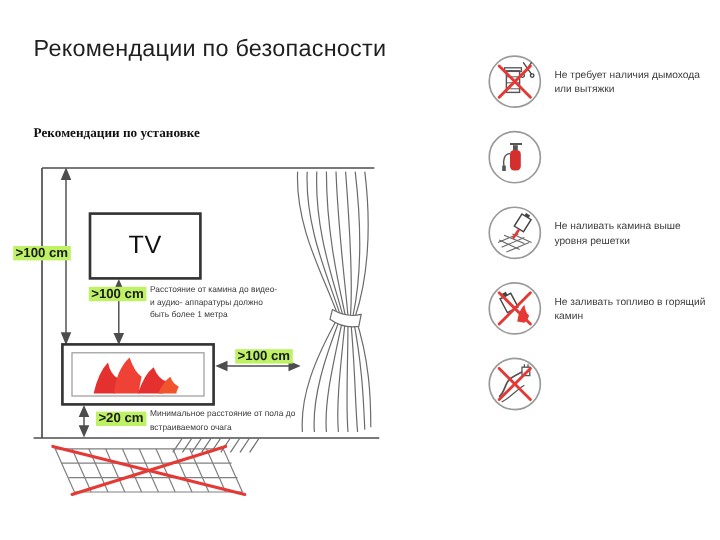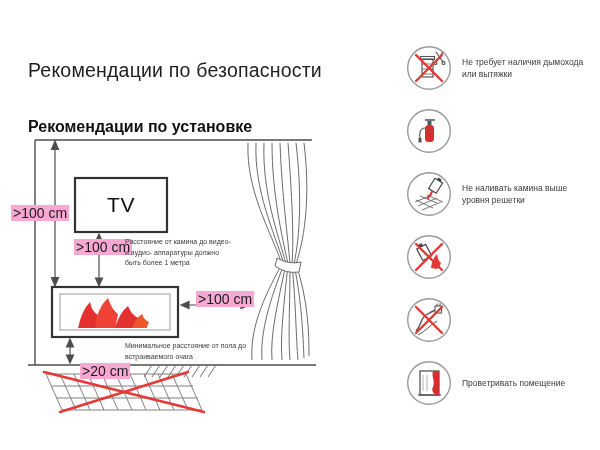--- a/index.html
+++ b/index.html
@@ -1,28 +1,28 @@
 <!DOCTYPE html>
 <html><head>
 <meta charset="utf-8">
 <style>
   html,body{margin:0;padding:0;background:#fff;}
   #screen{
     position:relative;width:600px;height:450px;background:#ffffff;
     font-family:"Liberation Sans","DejaVu Sans",sans-serif;overflow:hidden;
   }
   .abs{position:absolute;}
-  #page-title{left:28px;top:30px;font-size:19.5px;font-weight:400;color:#1f1f1f;letter-spacing:.2px;margin-top:29px;}
-  #section-title{left:28px;top:118px;font-size:16px;font-weight:700;color:#111;}
+  #page-title{left:28px;top:30px;font-size:19.5px;font-weight:400;color:#1f1f1f;letter-spacing:.2px;}
+  #section-title{left:28px;top:105px;font-size:11px;font-weight:700;color:#111;font-family:Liberation Serif, serif;}
   #diagram-svg{left:0;top:0;pointer-events:none;}
-  .dlbl{position:absolute;font-size:14px;font-weight:400;color:#1a1a1a;background:#f9a8d4;padding:0 2px;white-space:nowrap;}
+  .dlbl{position:absolute;font-size:11px;font-weight:700;color:#1a1a1a;background:#bef264;padding:0 2px;white-space:nowrap;}
   #lbl-wall{left:11px;top:205px;}
   #lbl-equip{left:74px;top:239px;}
   #lbl-curtain{left:196px;top:291px;}
-  #lbl-floor{left:80px;top:363px;}
+  #lbl-floor{left:80px;top:343px;}
   .dnote{position:absolute;font-size:7px;color:#3a3a3a;line-height:1.5;}
   #note-equip{left:125px;top:237px;width:106px;}
   #note-floor{left:125px;top:341px;width:146px;}
   #tv-text{left:75px;top:178px;width:92px;height:54px;display:flex;align-items:center;justify-content:center;
     font-size:21px;color:#111;letter-spacing:.5px;border-radius:25px;}
   .rec-row{position:absolute;left:406px;width:192px;display:flex;align-items:center;gap:10px;}
   .rec-circle{width:46px;height:46px;flex:0 0 46px;}
   .rec-text{font-size:8.5px;color:#3a3a3a;line-height:1.42;width:130px;}
 </style>
 </head>
@@ -197,46 +197,34 @@
           <rect x="13" y="12" width="10" height="13" fill="#fff" stroke="#444" stroke-width="1.2"></rect>
           <rect x="16" y="9" width="4" height="3" fill="#444"></rect>
         </g>
         <path d="M25 34 Q26 25 31 20 Q32 27 35 29 Q34 33 31 35 Z" fill="#e53935"></path>
         <g stroke="#e53935" stroke-width="2.4" stroke-linecap="round">
           <line x1="10" y1="10" x2="36" y2="36"></line>
             <line x1="36" y1="10" x2="10" y2="36"></line>
         </g>
       </svg>
     </span>
+    <span class="rec-text">Не заливать топливо в горящий камин</span>
   </div>
 
   <div class="rec-row" style="top:297px">
     <span class="rec-circle">
       <svg width="46" height="46" viewBox="0 0 46 46">
         <circle cx="23" cy="23" r="21.3" fill="#fff" stroke="#9a9a9a" stroke-width="1.4"></circle>
         <path d="M10 34 C16 28 14 22 20 18 C25 15 29 13 33 11" fill="none" stroke="#555" stroke-width="1.4"></path>
         <path d="M12 38 C20 34 24 28 31 24" fill="none" stroke="#555" stroke-width="1"></path>
         <rect x="29" y="9" width="6.5" height="7" fill="#fff" stroke="#555" stroke-width="1.1"></rect>
         <line x1="31" y1="6.5" x2="31" y2="9" stroke="#555" stroke-width="1.1"></line>
         <line x1="34" y1="6.5" x2="34" y2="9" stroke="#555" stroke-width="1.1"></line>
         <g stroke="#e53935" stroke-width="2.4" stroke-linecap="round">
           <line x1="10" y1="10" x2="36" y2="36"></line>
             <line x1="36" y1="10" x2="10" y2="36"></line>
         </g>
       </svg>
     </span>
   </div>
 
-  <div class="rec-row" style="top:360px">
-    <span class="rec-circle">
-      <svg width="46" height="46" viewBox="0 0 46 46">
-        <circle cx="23" cy="23" r="21.3" fill="#fff" stroke="#9a9a9a" stroke-width="1.4"></circle>
-        <rect x="14" y="11" width="19" height="24" fill="none" stroke="#555" stroke-width="1.3"></rect>
-        <line x1="12" y1="35" x2="35" y2="35" stroke="#555" stroke-width="1.3"></line>
-        <path d="M27 11 C25 17 30 22 26.5 28 C25.5 31 28 33 29 35 L33 35 L33 11 Z" fill="#d32f2f"></path>
-        <line x1="17" y1="15" x2="17" y2="31" stroke="#999" stroke-width=".8"></line>
-        <line x1="21" y1="15" x2="21" y2="31" stroke="#999" stroke-width=".8"></line>
-      </svg>
-    </span>
-    <span class="rec-text">Проветривать помещение</span>
-  </div>
 
 </div>
 
 </body></html>

